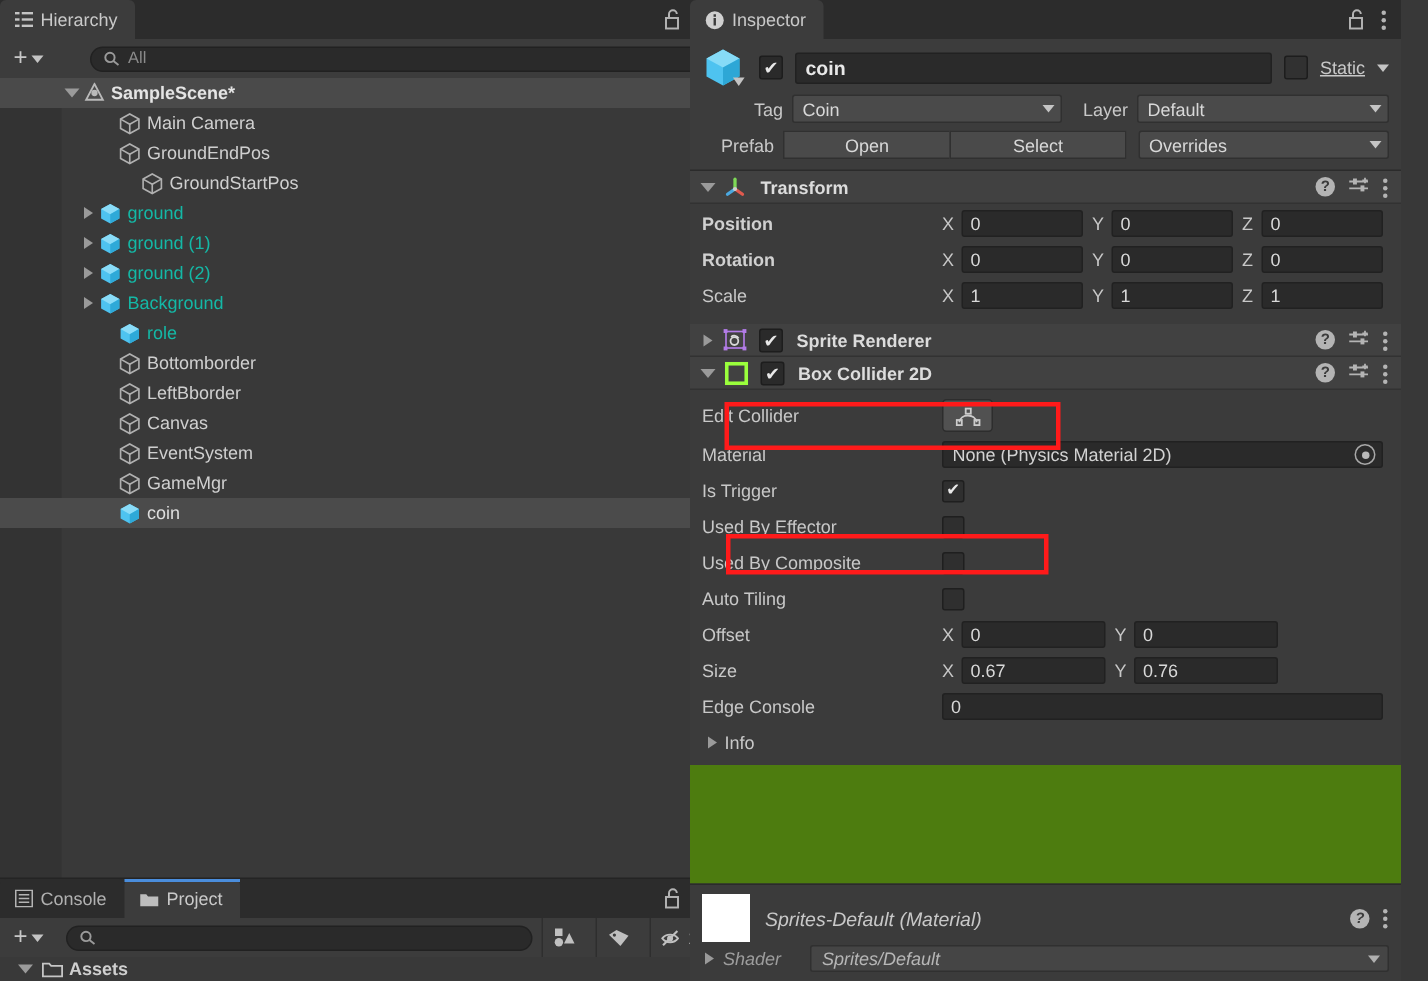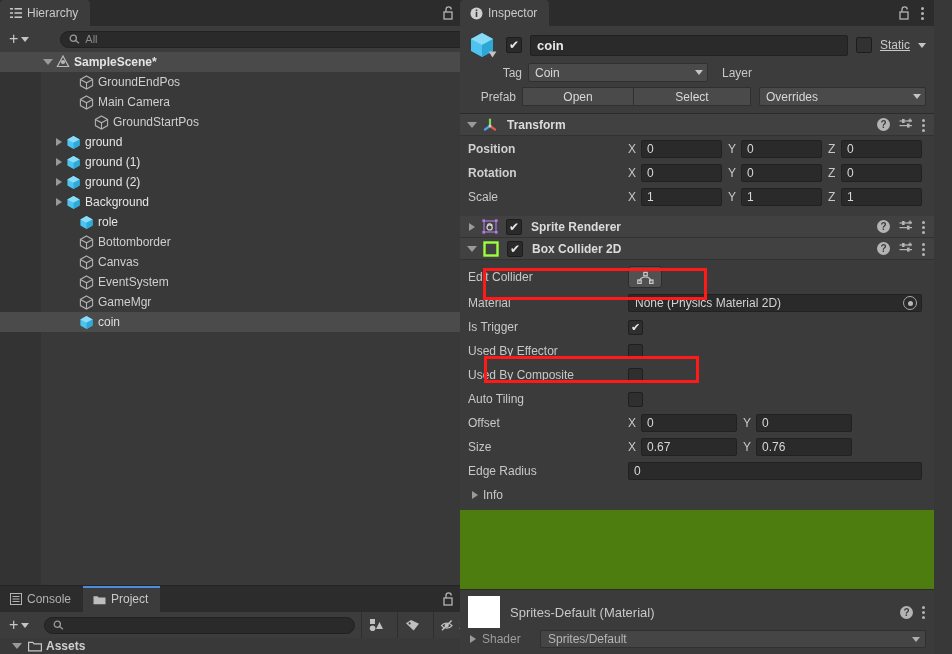--- a/index.html
+++ b/index.html
@@ -80,21 +80,21 @@
   }
   .tri-r {
     width: 0; height: 0; border-top: 4px solid transparent;
     border-bottom: 4px solid transparent; border-left: 6px solid #9a9a9a;
   }
   .tri-d {
     width: 0; height: 0; border-left: 5px solid transparent;
     border-right: 5px solid transparent; border-top: 6px solid #9a9a9a;
   }
   .h-label { margin-left: 4px; white-space: nowrap; }
-  .h-label.prefab { color: #e5e5e5; }
+  .h-label.prefab { color: #14b8a6; }
   .h-label.plain { color: #cfcfcf; }
   .h-label.sel { color: #dedede; }
   .chev-r {
     margin-left: auto; color: #9a9a9a; font-size: 13px; line-height: 1;
     font-family: "DejaVu Sans", sans-serif;
   }
   .gutter {
     position: absolute; left: 0; top: 0; width: 41px; bottom: 0;
     background: #333333; pointer-events: none;
   }
@@ -314,30 +314,30 @@
       </div>
 
       <div id="h-items">
           <div class="h-row" style="padding-left: 41px;">
             <span class="twisty" style="margin-left: 24px;"></span>
             <span class="icon" style="margin-left: 1px;"><svg width="15" height="15" viewBox="0 0 15 15">
                 <path d="M7.5 1 L13.6 4.4 V10.6 L7.5 14 L1.4 10.6 V4.4 Z" fill="none" stroke="#b0b0b0" stroke-width="1.1"></path>
                 <path d="M1.4 4.4 L7.5 7.8 L13.6 4.4" fill="none" stroke="#b0b0b0" stroke-width="1.1"></path>
                 <line x1="7.5" y1="7.8" x2="7.5" y2="14" stroke="#b0b0b0" stroke-width="1.1"></line>
               </svg></span>
-            <span class="h-label plain">GroundEndPos</span>
+            <span class="h-label plain">Main Camera</span>
           </div>
           <div class="h-row" style="padding-left: 41px;">
             <span class="twisty" style="margin-left: 24px;"></span>
             <span class="icon" style="margin-left: 1px;"><svg width="15" height="15" viewBox="0 0 15 15">
                 <path d="M7.5 1 L13.6 4.4 V10.6 L7.5 14 L1.4 10.6 V4.4 Z" fill="none" stroke="#b0b0b0" stroke-width="1.1"></path>
                 <path d="M1.4 4.4 L7.5 7.8 L13.6 4.4" fill="none" stroke="#b0b0b0" stroke-width="1.1"></path>
                 <line x1="7.5" y1="7.8" x2="7.5" y2="14" stroke="#b0b0b0" stroke-width="1.1"></line>
               </svg></span>
-            <span class="h-label plain">Main Camera</span>
+            <span class="h-label plain">GroundEndPos</span>
           </div>
           <div class="h-row" style="padding-left: 56px;">
             <span class="twisty" style="margin-left: 24px;"></span>
             <span class="icon" style="margin-left: 1px;"><svg width="15" height="15" viewBox="0 0 15 15">
                 <path d="M7.5 1 L13.6 4.4 V10.6 L7.5 14 L1.4 10.6 V4.4 Z" fill="none" stroke="#b0b0b0" stroke-width="1.1"></path>
                 <path d="M1.4 4.4 L7.5 7.8 L13.6 4.4" fill="none" stroke="#b0b0b0" stroke-width="1.1"></path>
                 <line x1="7.5" y1="7.8" x2="7.5" y2="14" stroke="#b0b0b0" stroke-width="1.1"></line>
               </svg></span>
             <span class="h-label plain">GroundStartPos</span>
           </div>
@@ -400,20 +400,29 @@
             <span class="chev-r">›</span>
           </div>
           <div class="h-row" style="padding-left: 41px;">
             <span class="twisty" style="margin-left: 24px;"></span>
             <span class="icon" style="margin-left: 1px;"><svg width="15" height="15" viewBox="0 0 15 15">
                 <path d="M7.5 1 L13.6 4.4 V10.6 L7.5 14 L1.4 10.6 V4.4 Z" fill="none" stroke="#b0b0b0" stroke-width="1.1"></path>
                 <path d="M1.4 4.4 L7.5 7.8 L13.6 4.4" fill="none" stroke="#b0b0b0" stroke-width="1.1"></path>
                 <line x1="7.5" y1="7.8" x2="7.5" y2="14" stroke="#b0b0b0" stroke-width="1.1"></line>
               </svg></span>
             <span class="h-label plain">Bottomborder</span>
+          </div>
+          <div class="h-row" style="padding-left: 41px;">
+            <span class="twisty" style="margin-left: 24px;"></span>
+            <span class="icon" style="margin-left: 1px;"><svg width="15" height="15" viewBox="0 0 15 15">
+                <path d="M7.5 1 L13.6 4.4 V10.6 L7.5 14 L1.4 10.6 V4.4 Z" fill="none" stroke="#b0b0b0" stroke-width="1.1"></path>
+                <path d="M1.4 4.4 L7.5 7.8 L13.6 4.4" fill="none" stroke="#b0b0b0" stroke-width="1.1"></path>
+                <line x1="7.5" y1="7.8" x2="7.5" y2="14" stroke="#b0b0b0" stroke-width="1.1"></line>
+              </svg></span>
+            <span class="h-label plain">LeftBborder</span>
           </div>
           <div class="h-row" style="padding-left: 41px;">
             <span class="twisty" style="margin-left: 24px;"></span>
             <span class="icon" style="margin-left: 1px;"><svg width="15" height="15" viewBox="0 0 15 15">
                 <path d="M7.5 1 L13.6 4.4 V10.6 L7.5 14 L1.4 10.6 V4.4 Z" fill="none" stroke="#b0b0b0" stroke-width="1.1"></path>
                 <path d="M1.4 4.4 L7.5 7.8 L13.6 4.4" fill="none" stroke="#b0b0b0" stroke-width="1.1"></path>
                 <line x1="7.5" y1="7.8" x2="7.5" y2="14" stroke="#b0b0b0" stroke-width="1.1"></line>
               </svg></span>
             <span class="h-label plain">Canvas</span>
           </div>
@@ -596,20 +605,24 @@
         <span class="caret-d"></span>
       </div>
 
       <div class="insp-row2">
         <span class="lbl-r" style="width:54px;text-align:right;">Tag</span>
         <span class="dropdown" style="width:180px;">
           <span>Coin</span>
           <span class="dd-caret"></span>
         </span>
         <span class="lbl-r" style="margin-left:8px;">Layer</span>
+        <span class="dropdown" style="flex:1;">
+          <span>Default</span>
+          <span class="dd-caret"></span>
+        </span>
       </div>
 
       <div class="insp-row3">
         <span class="lbl-r" style="width:54px;text-align:right;padding-right:6px;">Prefab</span>
         <span class="btn" style="width:112px;">
           <span>Open</span>
         </span>
         <span class="btn" style="width:118px;margin-left:-1px;">
           <span>Select</span>
         </span>
@@ -824,33 +837,33 @@
         <span class="field f2">
             <span>0.67</span>
           </span>
         <span class="axis">Y</span>
         <span class="field f2">
             <span>0.76</span>
           </span>
       </div>
 
       <div class="prop-row">
-        <span class="prop-lbl">Edge Radius</span>
+        <span class="prop-lbl">Edge Console</span>
         <span class="field" style="flex:1;">
           <span>0</span>
         </span>
       </div>
 
       <div class="info-row">
         <span class="tri-r"></span>
         <span>Info</span>
       </div>
     </div>
 
-    <div class="mat-block" style="position:absolute;left:0;right:0;bottom:0;">
+    <div class="mat-block" style="position:absolute;left:0;right:0;bottom:0;font-style:italic;">
       <div class="mat-top">
         <span class="mat-swatch" style="background: rgb(255, 255, 255);"></span>
         <span class="mat-title">Sprites-Default (Material)</span>
         <span class="comp-tools">
           <span class="qmark">?</span>
           <span class="kebab">
               <i></i>
               <i></i>
               <i></i>
             </span>

